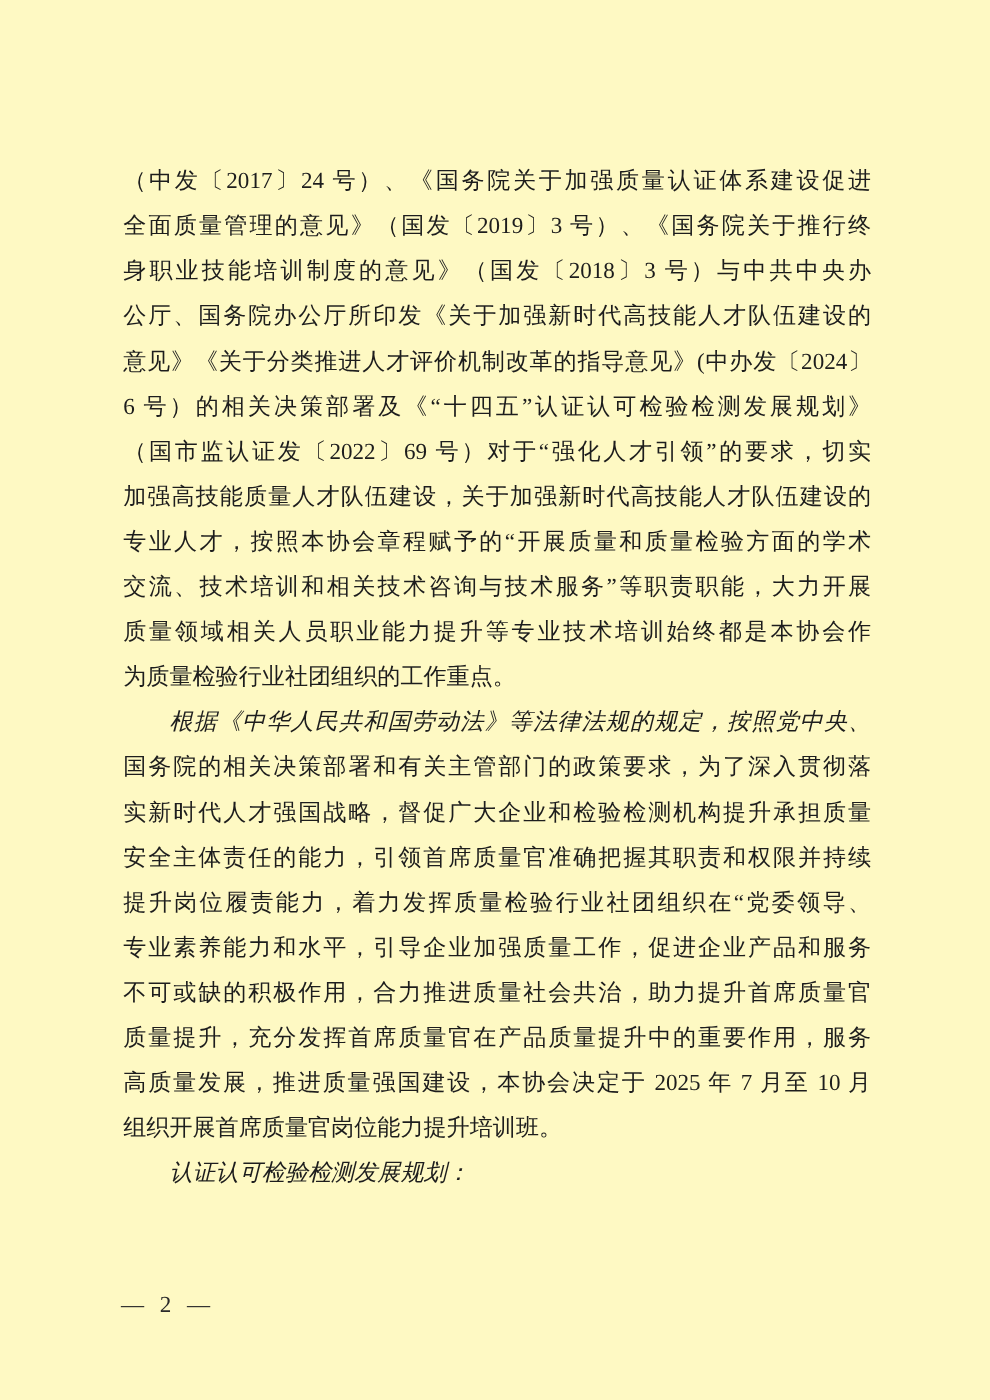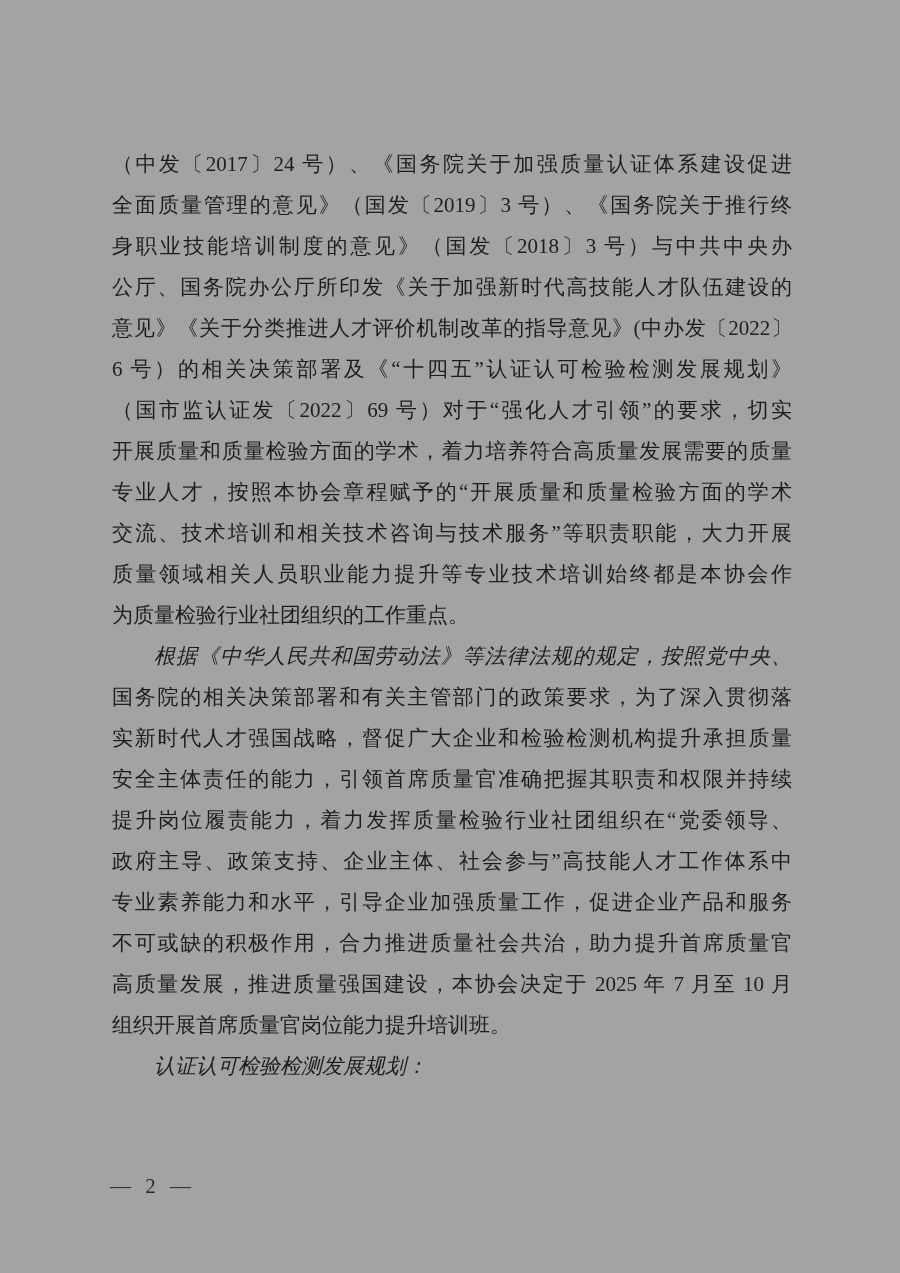--- a/index.html
+++ b/index.html
@@ -5,21 +5,21 @@
   html, body {
     margin: 0;
     padding: 0;
     background: #e8e8e8;
   }
   .page {
     position: relative;
     width: 900px;
     height: 1273px;
     margin: 0 auto;
-    background: #a3a3a3;
+    background: #fef9c3;
     overflow: hidden;
     font-family: "Liberation Serif", "DejaVu Serif", serif;
     color: #1d1d1d;
   }
   .body-text {
     position: absolute;
     left: 112px;
     top: 144px;
     width: 680px;
   }
@@ -58,39 +58,39 @@
 
 <div class="page">
 
   <div class="body-text">
 
     <div class="para">
       <div class="line">（中发〔2017〕24 号）、《国务院关于加强质量认证体系建设促进</div>
       <div class="line">全面质量管理的意见》（国发〔2019〕3 号）、《国务院关于推行终</div>
       <div class="line">身职业技能培训制度的意见》（国发〔2018〕3 号）与中共中央办</div>
       <div class="line">公厅、国务院办公厅所印发《关于加强新时代高技能人才队伍建设的</div>
-      <div class="line">意见》《关于分类推进人才评价机制改革的指导意见》(中办发〔2022〕</div>
+      <div class="line">意见》《关于分类推进人才评价机制改革的指导意见》(中办发〔2024〕</div>
       <div class="line">6 号）的相关决策部署及《“十四五”认证认可检验检测发展规划》</div>
       <div class="line">（国市监认证发〔2022〕69 号）对于“强化人才引领”的要求，切实</div>
-      <div class="line">开展质量和质量检验方面的学术，着力培养符合高质量发展需要的质量</div>
+      <div class="line">加强高技能质量人才队伍建设，关于加强新时代高技能人才队伍建设的</div>
       <div class="line">专业人才，按照本协会章程赋予的“开展质量和质量检验方面的学术</div>
       <div class="line">交流、技术培训和相关技术咨询与技术服务”等职责职能，大力开展</div>
       <div class="line">质量领域相关人员职业能力提升等专业技术培训始终都是本协会作</div>
       <div class="line last">为质量检验行业社团组织的工作重点。</div>
     </div>
 
     <div class="para">
       <div class="line indent">根据《中华人民共和国劳动法》等法律法规的规定，按照党中央、</div>
       <div class="line">国务院的相关决策部署和有关主管部门的政策要求，为了深入贯彻落</div>
       <div class="line">实新时代人才强国战略，督促广大企业和检验检测机构提升承担质量</div>
       <div class="line">安全主体责任的能力，引领首席质量官准确把握其职责和权限并持续</div>
       <div class="line">提升岗位履责能力，着力发挥质量检验行业社团组织在“党委领导、</div>
-      <div class="line">政府主导、政策支持、企业主体、社会参与”高技能人才工作体系中</div>
       <div class="line">专业素养能力和水平，引导企业加强质量工作，促进企业产品和服务</div>
       <div class="line">不可或缺的积极作用，合力推进质量社会共治，助力提升首席质量官</div>
+      <div class="line">质量提升，充分发挥首席质量官在产品质量提升中的重要作用，服务</div>
       <div class="line">高质量发展，推进质量强国建设，本协会决定于 2025 年 7 月至 10 月</div>
       <div class="line last">组织开展首席质量官岗位能力提升培训班。</div>
     </div>
 
     <div class="para">
       <div class="line last indent">认证认可检验检测发展规划：</div>
     </div>
 
   </div>
 

